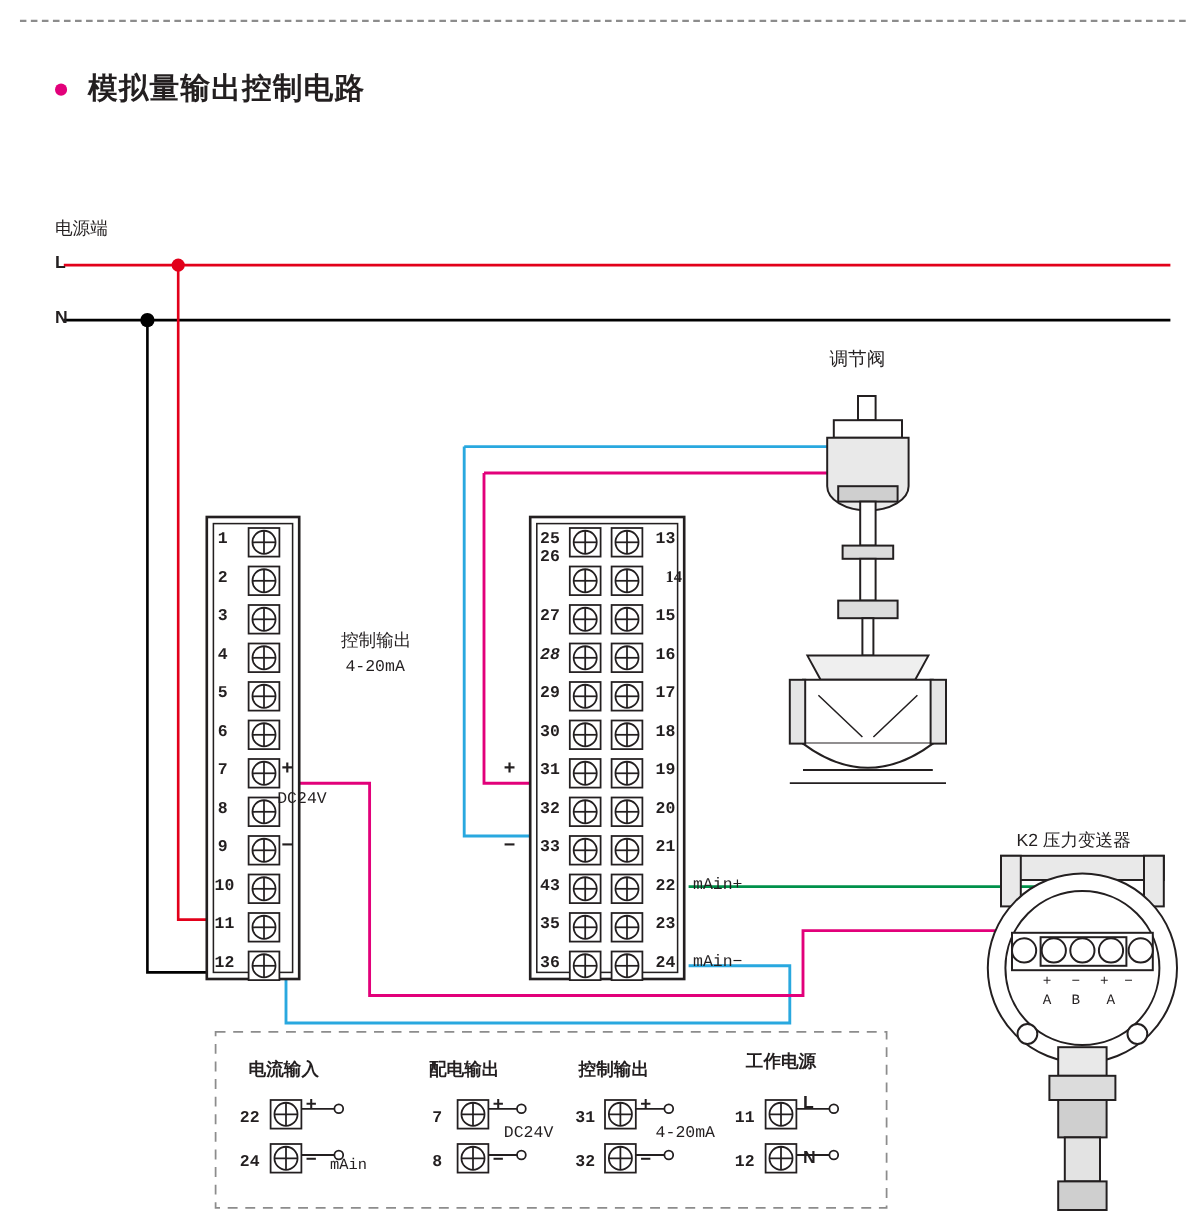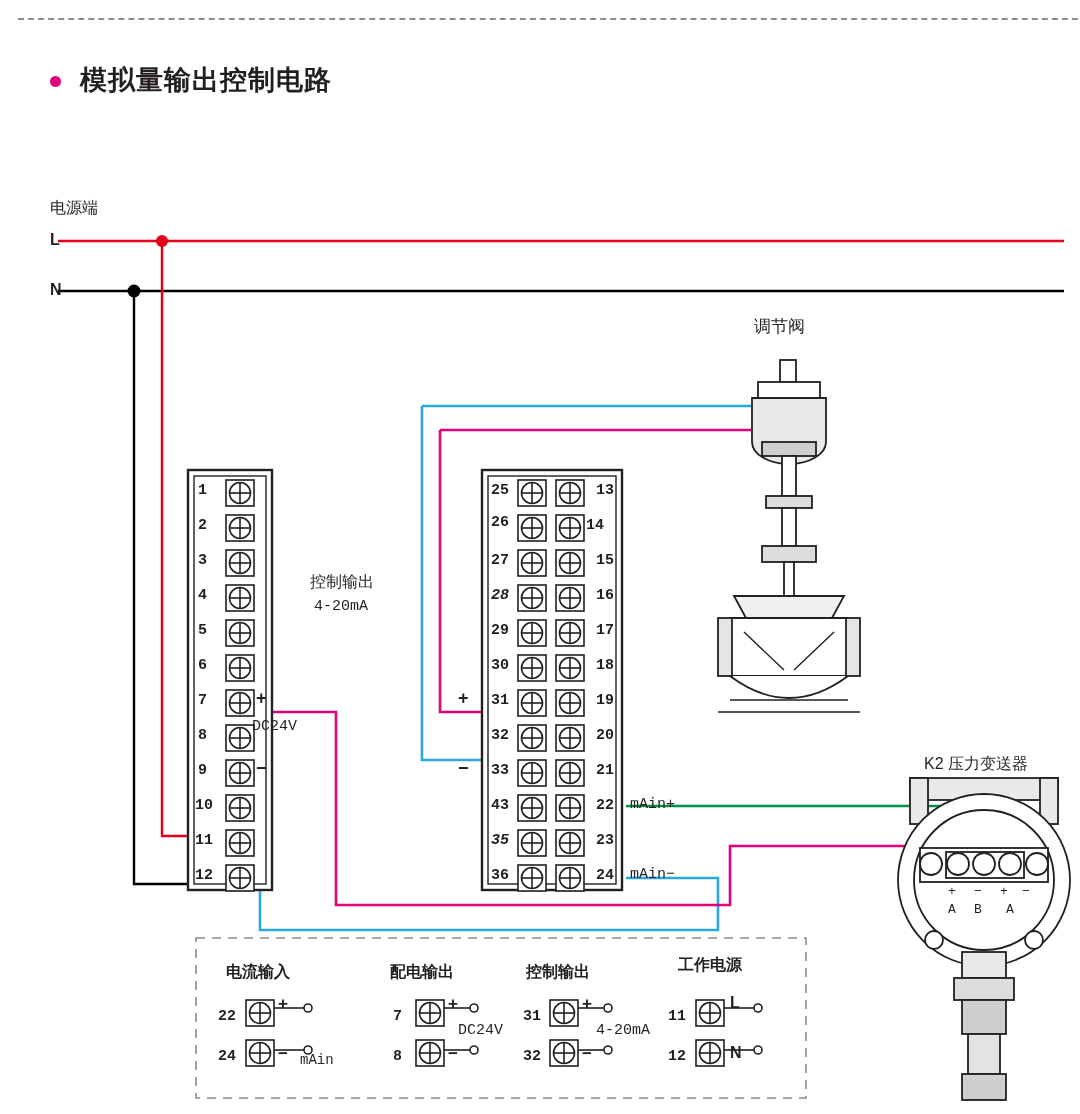--- a/index.html
+++ b/index.html
@@ -200,36 +200,36 @@
     <div class="lbl b mono" style="left:180px;top:692px;">7</div>
     <div class="lbl b mono" style="left:180px;top:727px;">8</div>
     <div class="lbl b mono" style="left:180px;top:762px;">9</div>
     <div class="lbl b mono" style="left:177px;top:797px;">10</div>
     <div class="lbl b mono" style="left:177px;top:832px;">11</div>
     <div class="lbl b mono" style="left:177px;top:867px;">12</div>
   </div>
 
   <div>
     <div class="lbl b mono" style="left:473px;top:482px;">25</div>
-    <div class="lbl b mono" style="left:473px;top:514px;">26</div>
+    <div class="lbl b mono" style="left:473px;top:498px;">26</div>
     <div class="lbl b mono" style="left:473px;top:552px;">27</div>
     <div class="lbl b mono" style="left:473px;top:587px;font-style:italic;">28</div>
     <div class="lbl b mono" style="left:473px;top:622px;">29</div>
     <div class="lbl b mono" style="left:473px;top:657px;">30</div>
     <div class="lbl b mono" style="left:473px;top:692px;">31</div>
     <div class="lbl b mono" style="left:473px;top:727px;">32</div>
     <div class="lbl b mono" style="left:473px;top:762px;">33</div>
     <div class="lbl b mono" style="left:473px;top:797px;">43</div>
-    <div class="lbl b mono" style="left:473px;top:832px;font-style:italic;">35</div>
+    <div class="lbl b mono" style="left:473px;top:832px;">35</div>
     <div class="lbl b mono" style="left:473px;top:867px;">36</div>
   </div>
 
   <div>
     <div class="lbl b mono" style="left:578px;top:482px;">13</div>
-    <div class="lbl b mono" style="left:568px;top:517px;">14</div>
+    <div class="lbl b mono" style="left:587px;top:517px;font-family:Liberation Serif, serif;">14</div>
     <div class="lbl b mono" style="left:578px;top:552px;">15</div>
     <div class="lbl b mono" style="left:578px;top:587px;">16</div>
     <div class="lbl b mono" style="left:578px;top:622px;">17</div>
     <div class="lbl b mono" style="left:578px;top:657px;">18</div>
     <div class="lbl b mono" style="left:578px;top:692px;">19</div>
     <div class="lbl b mono" style="left:578px;top:727px;">20</div>
     <div class="lbl b mono" style="left:578px;top:762px;">21</div>
     <div class="lbl b mono" style="left:578px;top:797px;">22</div>
     <div class="lbl b mono" style="left:578px;top:832px;text-align:center;">23</div>
     <div class="lbl b mono" style="left:578px;top:867px;">24</div>

